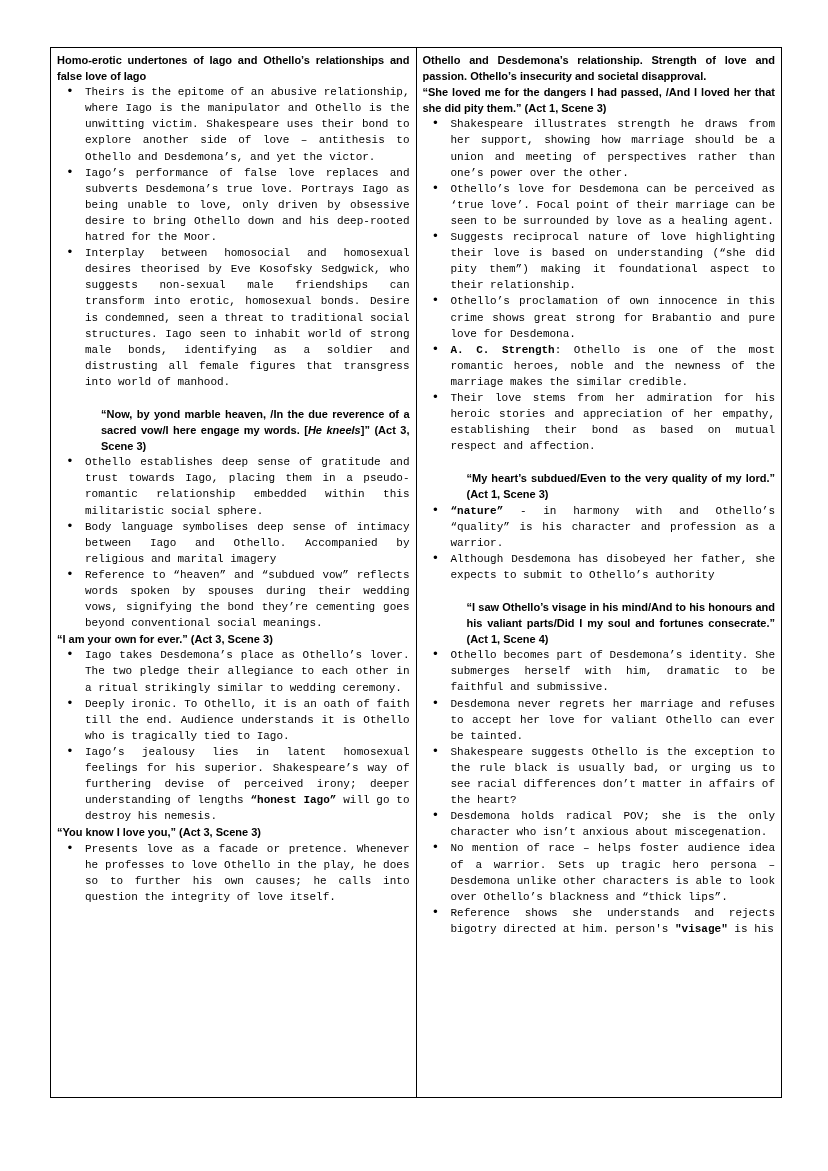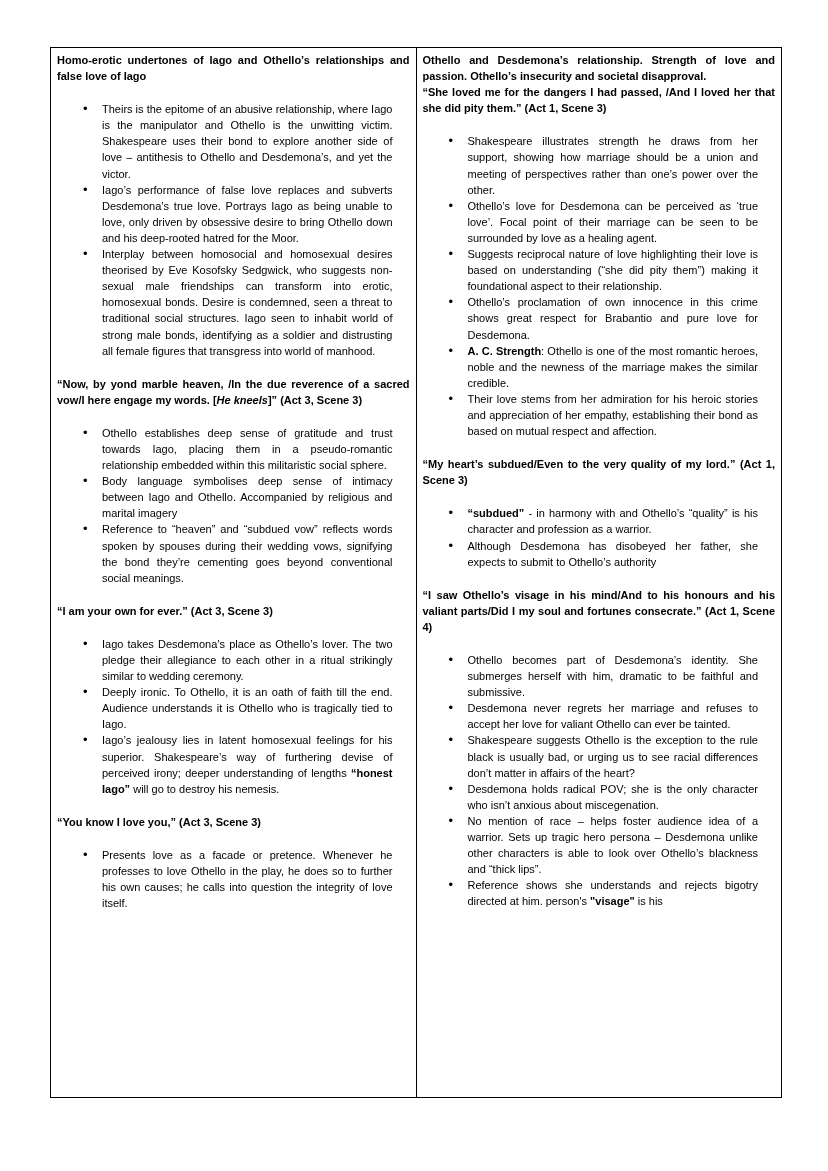--- a/index.html
+++ b/index.html
@@ -39,28 +39,30 @@
     line-height: 16.1px;
   }
   .heading {
     font-weight: bold;
     text-align: justify;
     margin: 0;
     padding: 0;
   }
   .heading.spaced {
     margin-top: 16px;
+    margin-left: 44px;
   }
   .heading .ital {
     font-style: italic;
   }
   ul.bullets {
     list-style: none;
-    margin: 17px;
+    margin: 0;
     padding: 0;
+    font-family: Liberation Mono, monospace;
   }
   ul.bullets > li {
     position: relative;
     padding-left: 28px;
     text-align: justify;
     margin: 0;
   }
   ul.bullets > li::before {
     content: "\2022";
     position: absolute;
@@ -115,28 +117,28 @@
       <td class="rcol">
         <div class="col-inner">
 
           <div class="heading">Othello and Desdemona’s relationship. Strength of love and passion. Othello’s insecurity and societal disapproval.</div>
 
           <div class="heading">“She loved me for the dangers I had passed, /And I loved her that she did pity them.” (Act 1, Scene 3)</div>
           <ul class="bullets">
             <li>Shakespeare illustrates strength he draws from her support, showing how marriage should be a union and meeting of perspectives rather than one’s power over the other.</li>
             <li>Othello’s love for Desdemona can be perceived as ‘true love’. Focal point of their marriage can be seen to be surrounded by love as a healing agent.</li>
             <li>Suggests reciprocal nature of love highlighting their love is based on understanding (“she did pity them”) making it foundational aspect to their relationship.</li>
-            <li>Othello’s proclamation of own innocence in this crime shows great respect for Brabantio and pure love for Desdemona.</li>
+            <li>Othello’s proclamation of own innocence in this crime shows great strong for Brabantio and pure love for Desdemona.</li>
             <li><b>A. C. Strength</b><span>: Othello is one of the most romantic heroes, noble and the newness of the marriage makes the similar credible.</span></li>
             <li>Their love stems from her admiration for his heroic stories and appreciation of her empathy, establishing their bond as based on mutual respect and affection.</li>
           </ul>
 
           <div class="heading spaced">“My heart’s subdued/Even to the very quality of my lord.” (Act 1, Scene 3)</div>
           <ul class="bullets">
-            <li><b>“subdued”</b><span> - in harmony with and Othello’s “quality” is his character and profession as a warrior.</span></li>
+            <li><b>“nature”</b><span> - in harmony with and Othello’s “quality” is his character and profession as a warrior.</span></li>
             <li>Although Desdemona has disobeyed her father, she expects to submit to Othello’s authority</li>
           </ul>
 
           <div class="heading spaced">“I saw Othello’s visage in his mind/And to his honours and his valiant parts/Did I my soul and fortunes consecrate.” (Act 1, Scene 4)</div>
           <ul class="bullets">
             <li>Othello becomes part of Desdemona’s identity. She submerges herself with him, dramatic to be faithful and submissive.</li>
             <li>Desdemona never regrets her marriage and refuses to accept her love for valiant Othello can ever be tainted.</li>
             <li>Shakespeare suggests Othello is the exception to the rule black is usually bad, or urging us to see racial differences don’t matter in affairs of the heart?</li>
             <li>Desdemona holds radical POV; she is the only character who isn’t anxious about miscegenation.</li>
             <li>No mention of race – helps foster audience idea of a warrior. Sets up tragic hero persona – Desdemona unlike other characters is able to look over Othello’s blackness and “thick lips”.</li>

